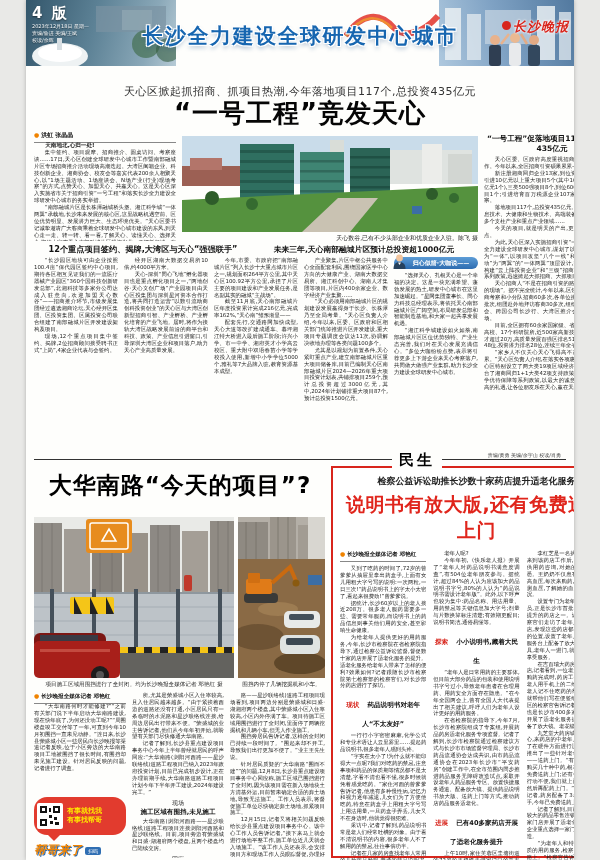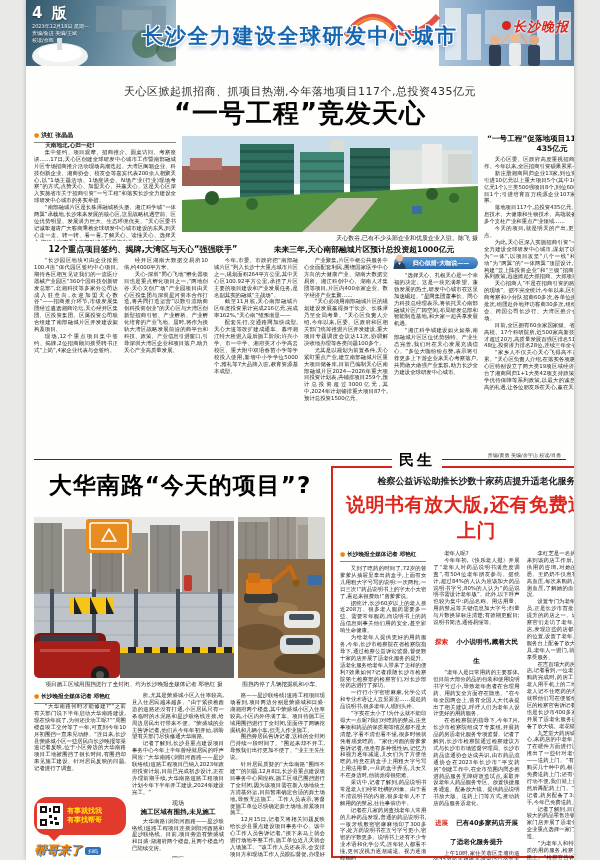--- a/index.html
+++ b/index.html
@@ -395,20 +395,24 @@
     <div class="rb-kicker">检察公益诉讼助推长沙数十家药店提升适老化服务</div>
     <div class="rb-headline">说明书有放大版,还有免费送药上门</div>
     <div class="rb-cols">
       <div class="rb-col">
         <div class="byline" style="font-size:5.6px;"><span class="dot">●</span><span>长沙晚报全媒体记者 邓艳红</span></div>
         <div class="txt">
             <p>又到了吃药的时间了,72岁的曾爹爹从抽屉里拿出药盒子,上面有女儿用粗大字号写的说明:一次两粒,一日三次!“药品说明书上的字太小太密了,看起来很费劲!”曾爹爹说。</p>
             <p>据统计,长沙60岁以上的老人接近208万。很多老人服药需要多一些、需要常年服药,而说明书上的药品信息则事关他们用药安全,甚至影响生命健康。</p>
             <p>为给老年人提供更好的用药服务,今年,长沙市检察院在省检察院指导下,通过检察公益诉讼监督,督促数十家药店开展了适老化服务的提升。适老化服务给老年人带来了怎样的便利?效果如何?记者跟随长沙市检察院第七检察部的检察官们,对长沙部分药店进行了探访。</p>
           </div>
+        <div class="sec">
+          <span class="lbl">现状</span>
+          <span class="ttl">药品说明书对老年人“不太友好”</span>
+        </div>
         <div class="txt">
             <p>一行行小字密密麻麻,化学公式和专业术语让人云里雾里……提起药品说明书,很多老年人感到头疼。</p>
             <p>“字实在太小了!为什么就不能印得大一点呢?我们对吃药的禁忌,注意事项和药品的保质期等情况都不是太清楚,字看不清也看不懂,很多时候就凭着感觉吃药。”家住河西的曾爹爹告诉记者,他患有多种慢性病,记忆力和视力逐年减退,儿女们为了方便他吃药,特意在药盒子上用粗大字号写上用法用量,一旦药盒子弄丢,儿女又不在身边时,他就觉得很犯难。</p>
             <p>采访中,记者了解到,药品说明书常是老人们经常吐槽的对象。由于看不清说明书的内容,很多老年人不了解用药的禁忌,往往事倍功半。</p>
             <p>记者在几家药房查找老年人常用的几种药品发现,普通的药品说明书,一板牙线般密密麻麻地印了300多字,处方药说明书在五号字号更小,密密的字数更多。说明书上还有不少专业术语和化学公式,连年轻人都看不懂,更何况视力逐渐减退、视力逐渐模糊的</p>
           </div>
       </div>
       <div class="rb-col">
         <div class="txt">
             <p>老年人呢?</p>

